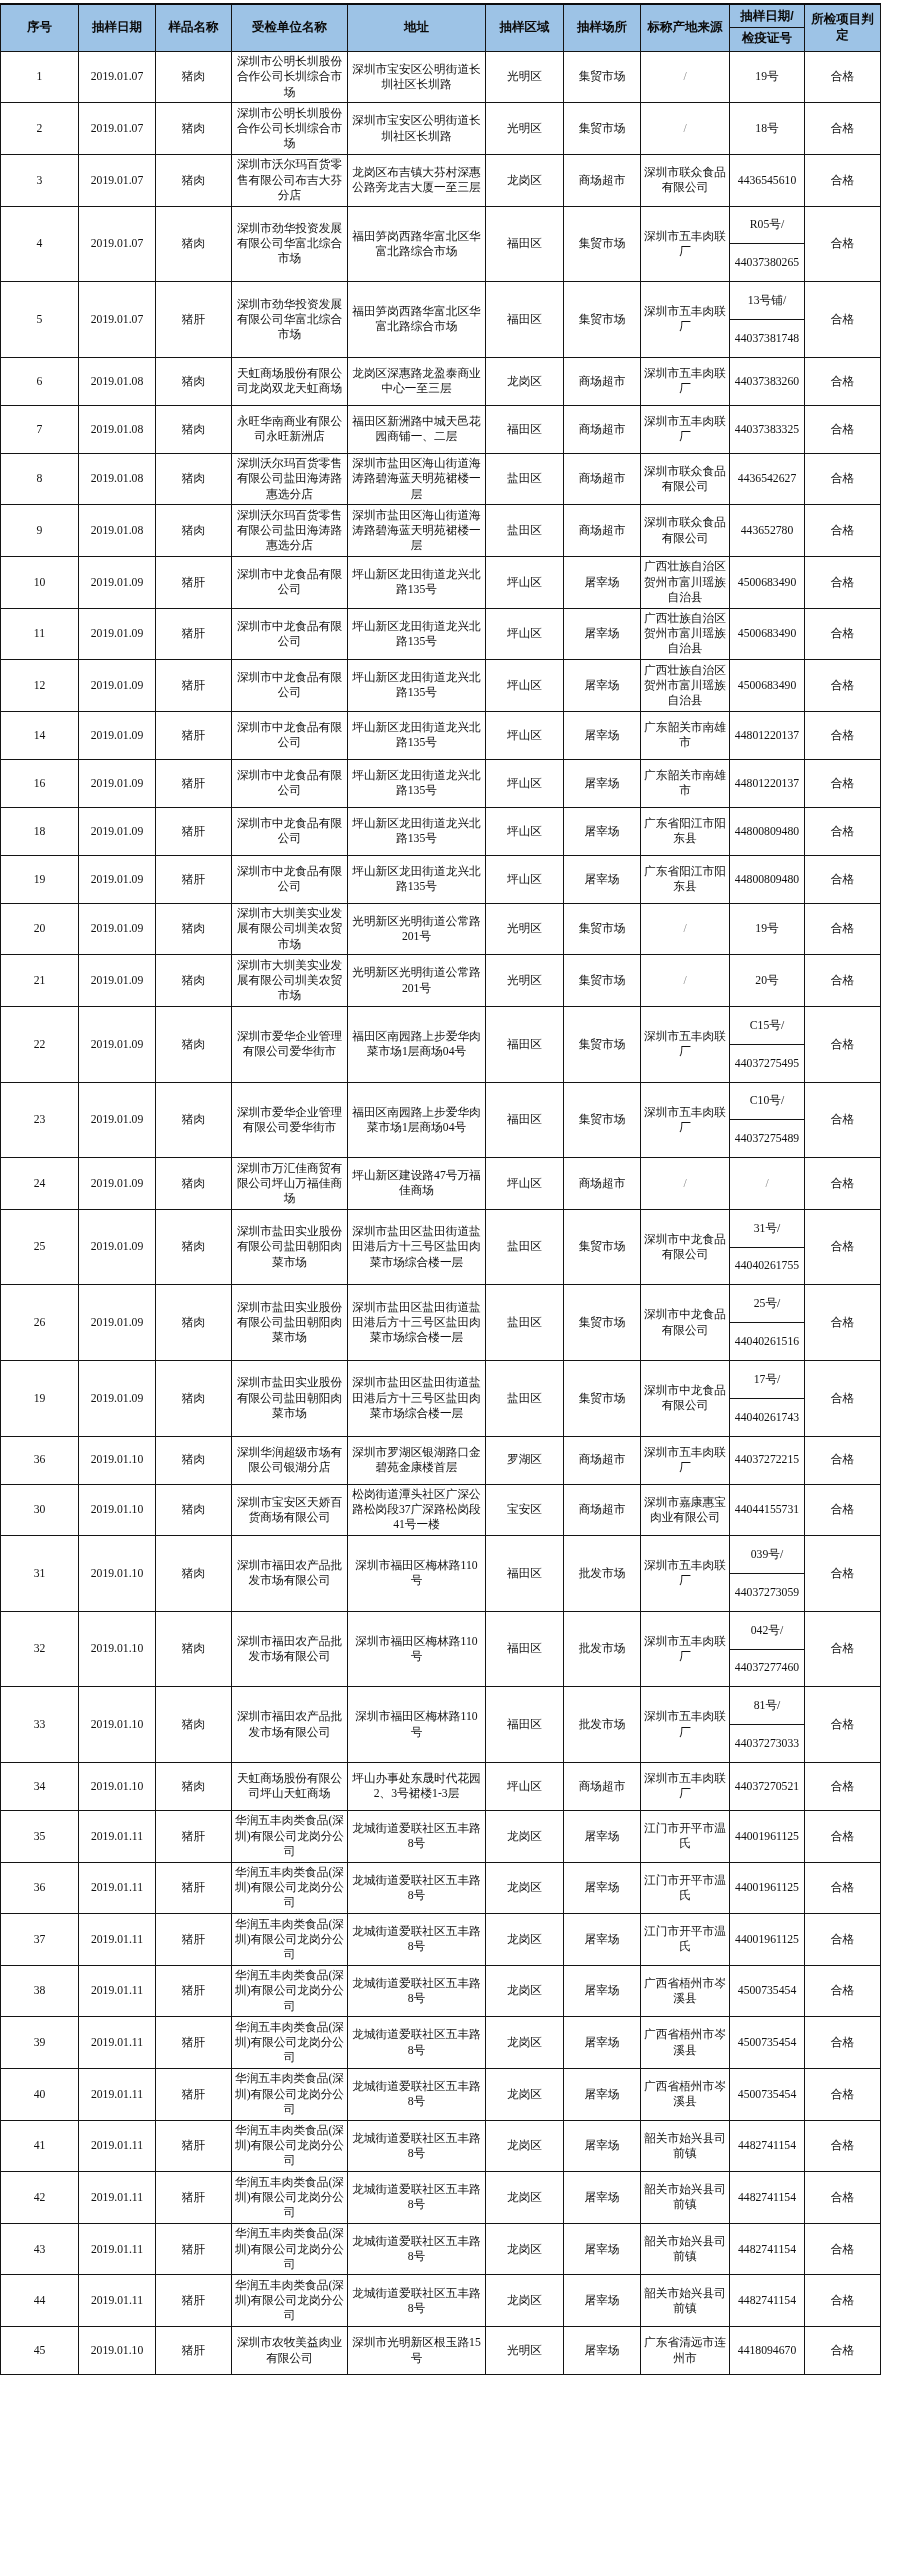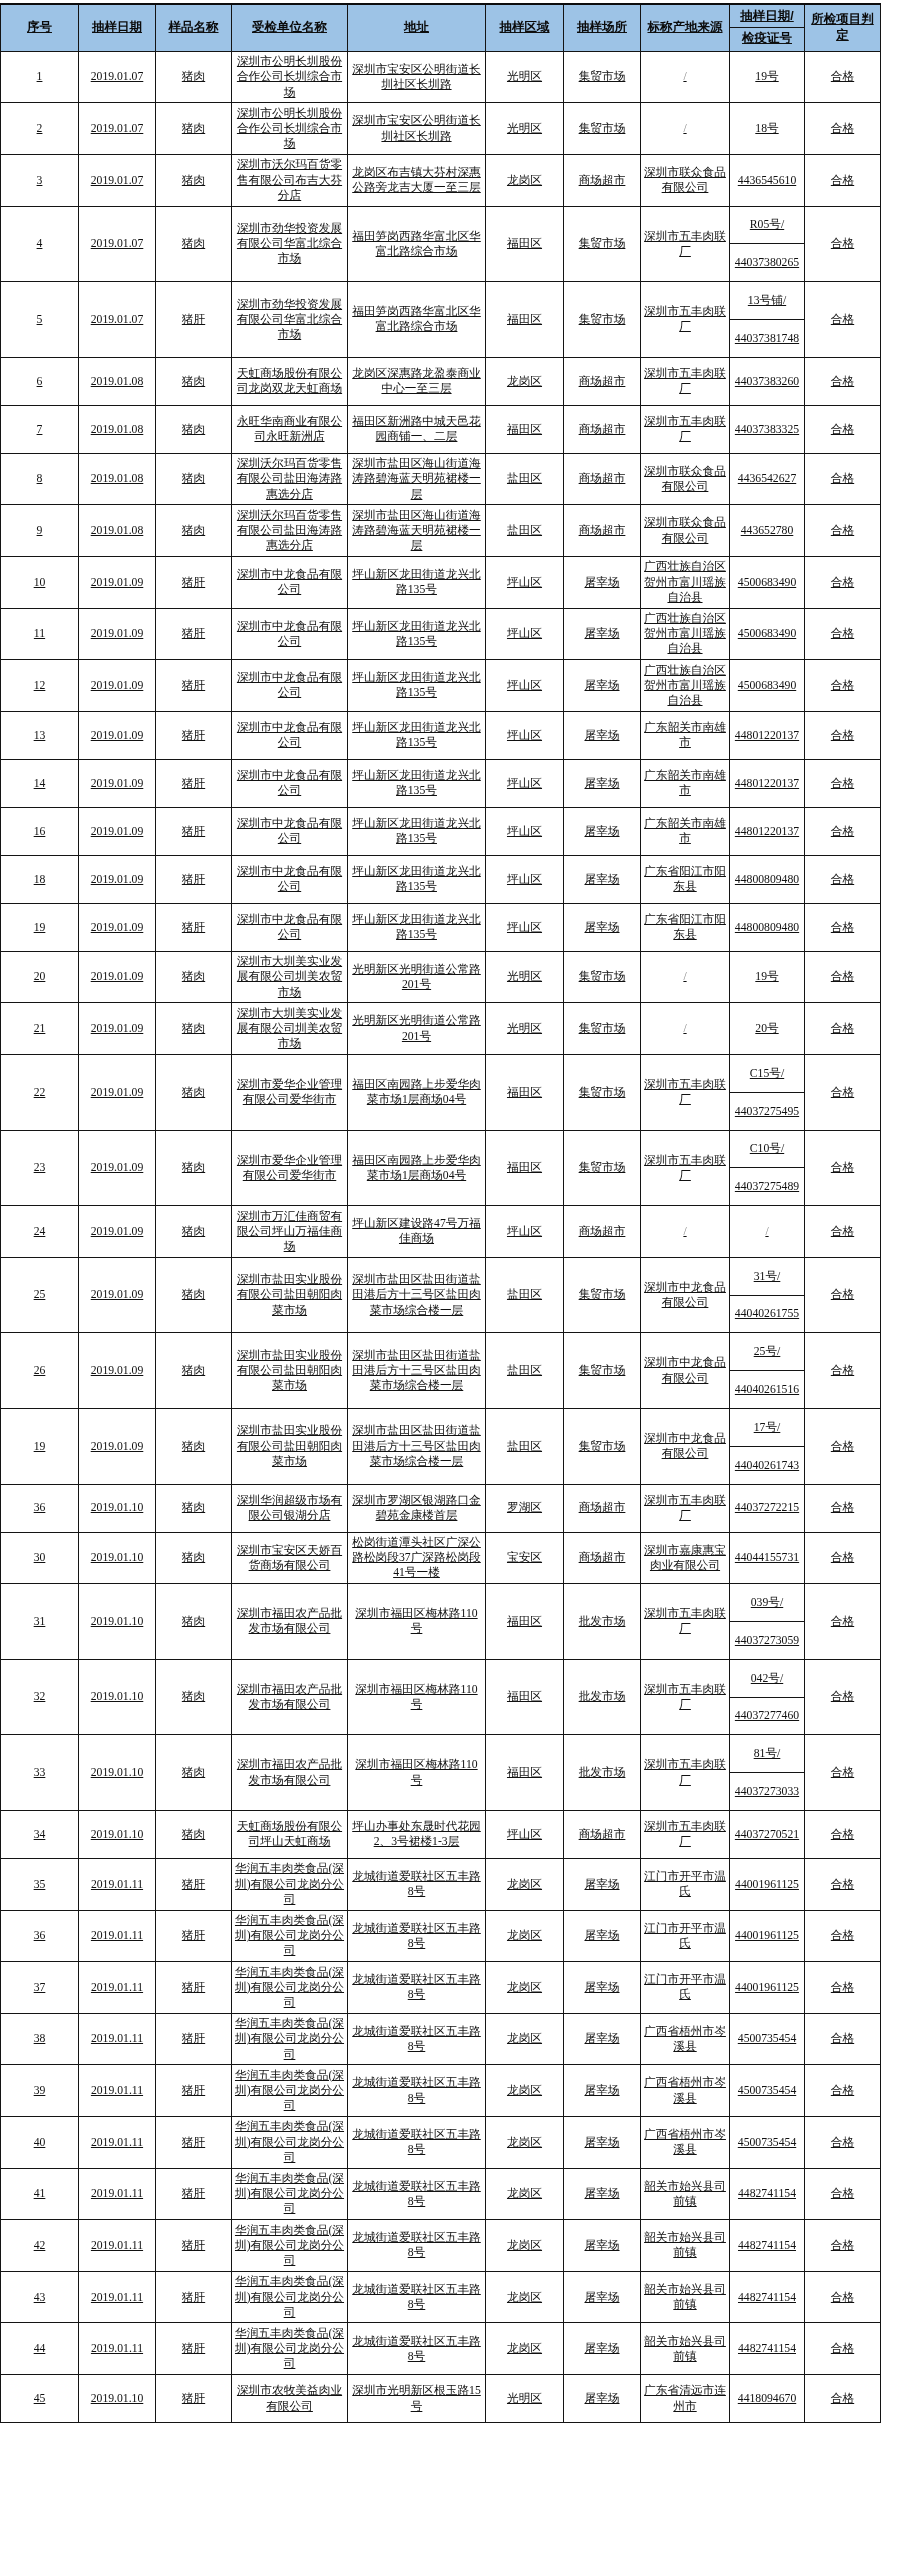--- a/index.html
+++ b/index.html
@@ -1,17 +1,17 @@
 <!DOCTYPE html>
 <html style="font-size:13.3px"><head>
 <meta charset="utf-8">
 <style>
   html,body{margin:0;padding:0;background:#ffffff;}
   body{font-family:"Liberation Serif","DejaVu Serif",serif;color:#111;}
-  .page{width:783px;text-decoration:underline;}
+  .page{width:783px;}
   table.insp{border-collapse:collapse;table-layout:fixed;width:881px;margin:3.3px 0 0 0;}
   table.insp th, table.insp td{
     border-left:0.8px solid #141414;
     border-right:0.8px solid #141414;
     border-top:1.7px solid #141414;
     border-bottom:1.7px solid #141414;
     text-align:center;vertical-align:middle;
     word-break:break-all;overflow:hidden;
   }
   table.insp{border:1.7px solid #0d0d0d;border-top:2.5px solid #0d0d0d;}
@@ -213,32 +213,20 @@
           <td>猪肝</td>
           <td>深圳市中龙食品有限公司</td>
           <td>坪山新区龙田街道龙兴北路135号</td>
           <td>坪山区</td>
           <td>屠宰场</td>
           <td>广西壮族自治区贺州市富川瑶族自治县</td>
           <td>4500683490</td>
           <td>合格</td>
         </tr>
         <tr>
-          <td>13</td>
-          <td>2019.01.09</td>
-          <td>猪肝</td>
-          <td>深圳市中龙食品有限公司</td>
-          <td>坪山新区龙田街道龙兴北路135号</td>
-          <td>坪山区</td>
-          <td>屠宰场</td>
-          <td>广东韶关市南雄市</td>
-          <td>44801220137</td>
-          <td>合格</td>
-        </tr>
-        <tr>
           <td>14</td>
           <td>2019.01.09</td>
           <td>猪肝</td>
           <td>深圳市中龙食品有限公司</td>
           <td>坪山新区龙田街道龙兴北路135号</td>
           <td>坪山区</td>
           <td>屠宰场</td>
           <td>广东韶关市南雄市</td>
           <td>44801220137</td>
           <td>合格</td>

